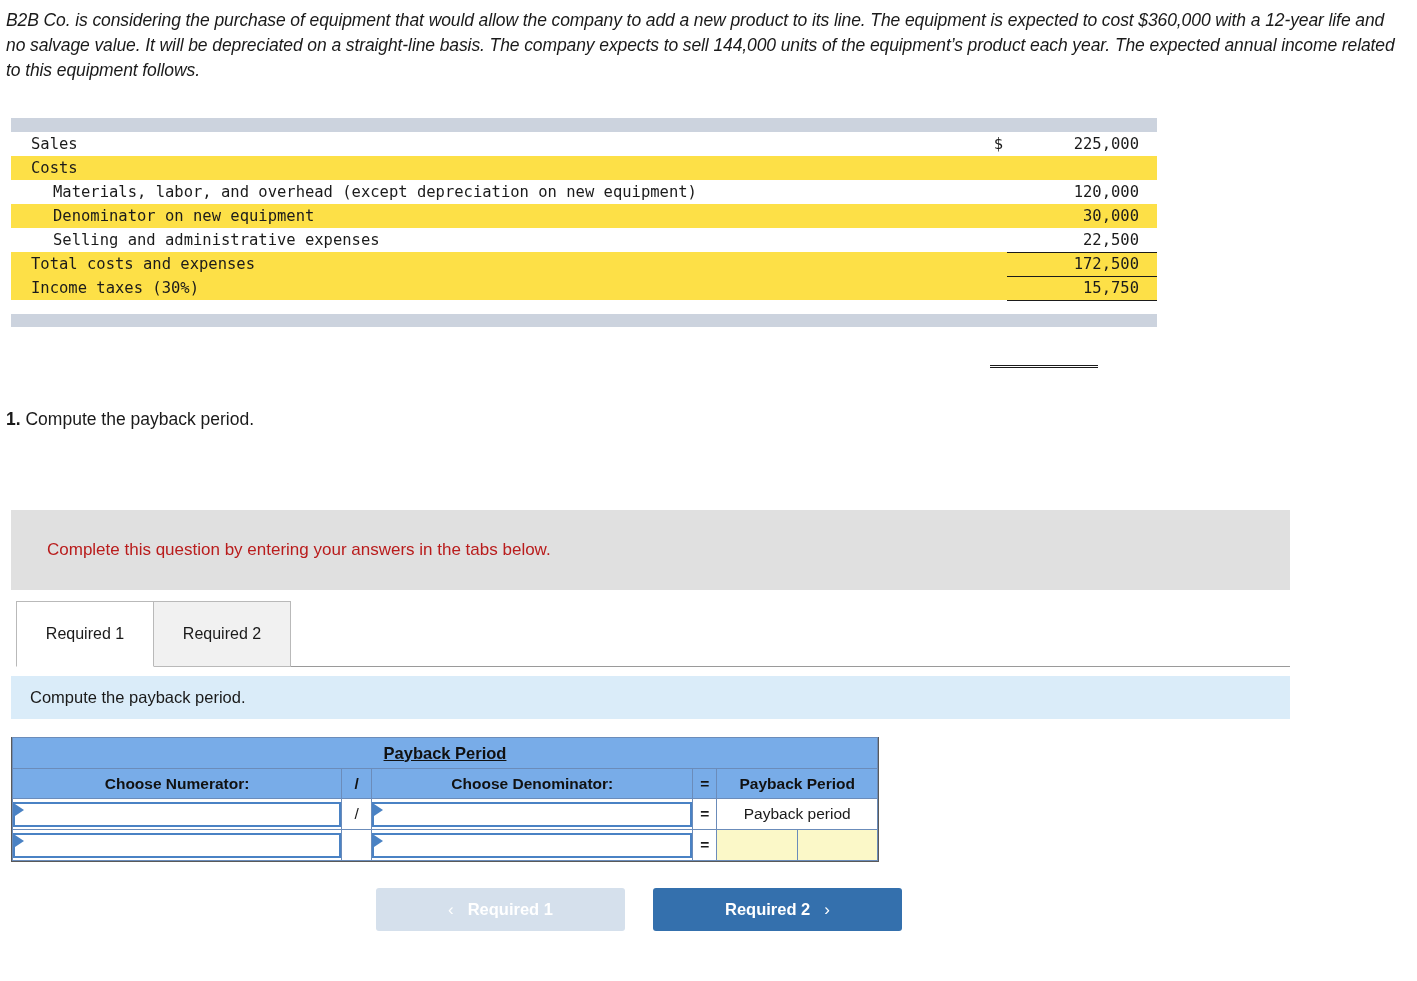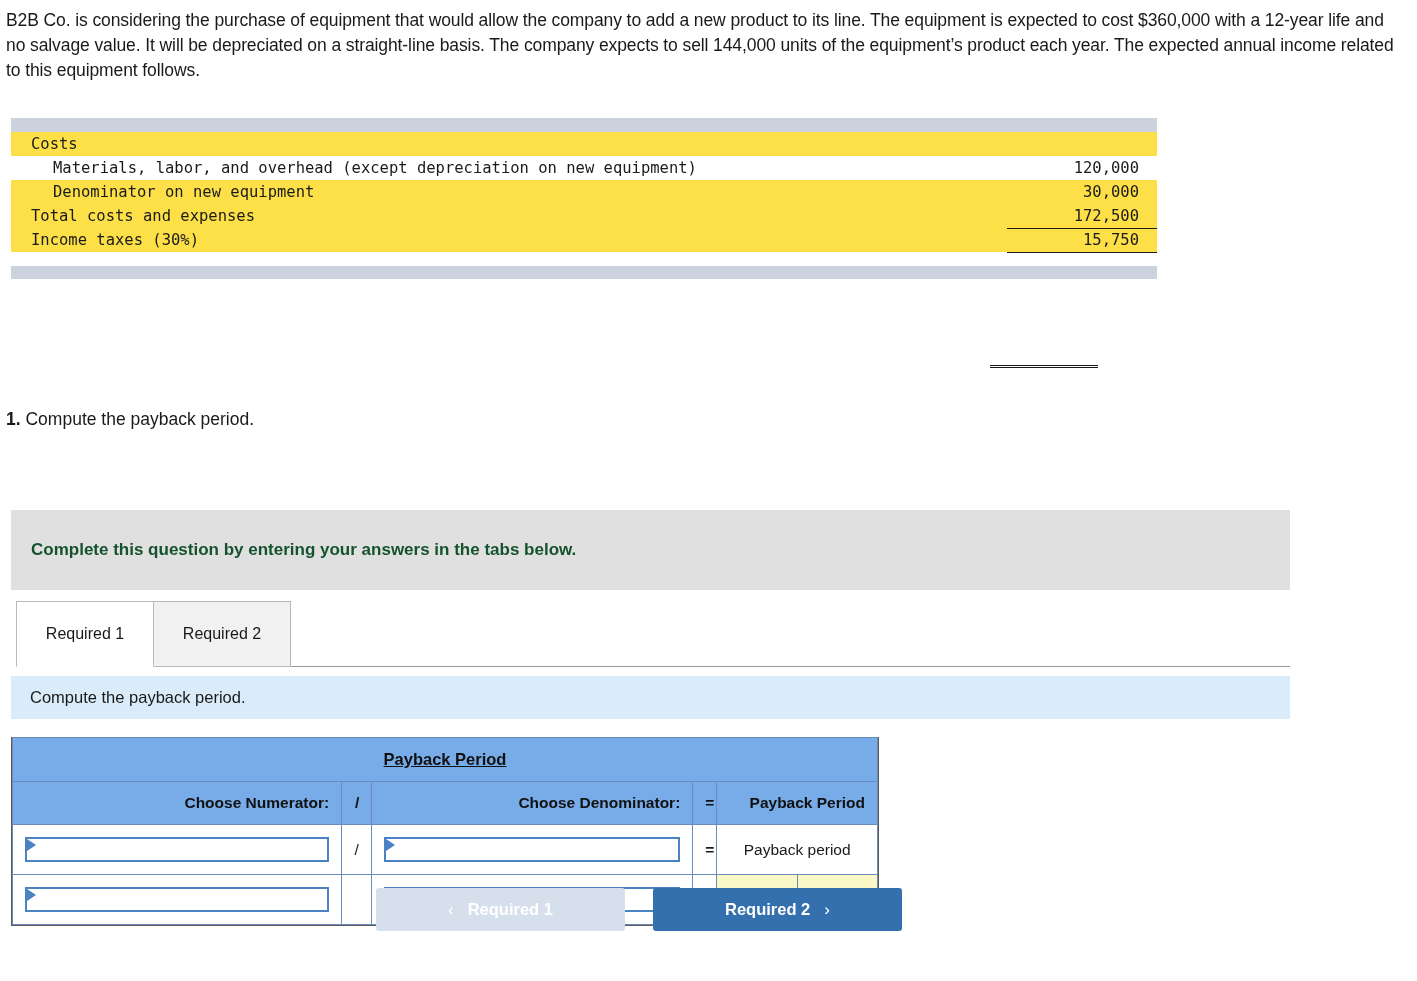--- a/index.html
+++ b/index.html
@@ -14,20 +14,21 @@
   .page { position: relative; width: 1417px; height: 981px; }
 
   
   .intro {
     position: absolute;
     left: 6px; top: 8px; width: 1400px;
     font-size: 17.5px;
     line-height: 25px;
     color: #1a1a1a;
     letter-spacing: -0.1px;
+    font-style: italic;
   }
 
   
   .fin-wrap {
     position: absolute;
     left: 11px; top: 118px;
     width: 1146px;
   }
   .fin-bar {
     height: 14px;
@@ -81,23 +82,23 @@
   .banner {
     position: absolute;
     left: 11px; top: 510px;
     width: 1279px; height: 80px;
     background: #e0e0e0;
     display: flex;
     align-items: center;
   }
   .banner-text {
     font-size: 17px;
-    font-weight: bold;
-    color: #14532d;
-    padding-left: 20px;
+    font-weight: normal;
+    color: #b91c1c;
+    padding-left: 36px;
   }
 
   
   .tabs {
     position: absolute;
     left: 16px; top: 601px;
     display: flex;
     align-items: flex-end;
     z-index: 3;
   }
@@ -154,36 +155,36 @@
     border-top: none;
     background: #ffffff;
   }
   .pb-table {
     border-collapse: collapse;
     width: 100%;
     table-layout: fixed;
   }
   .pb-table td {
     border: 1px solid #6b8cba;
-    padding: 12px;
+    padding: 0;
     vertical-align: middle;
   }
   .pb-title {
     background: #78ace8;
     height: 31px;
     text-align: center;
     font-size: 16.5px;
     font-weight: bold;
     color: #111111;
   }
   .pb-title span { text-decoration: underline; }
   .pb-head {
     background: #78ace8;
     height: 30px;
-    text-align: right;
+    text-align: center;
     font-size: 15.5px;
     font-weight: bold;
     color: #111111;
   }
   .col-num   { width: 328px; }
   .col-slash { width: 30px; }
   .col-den   { width: 320px; }
   .col-eq    { width: 24px; }
   .col-ans   { width: 160px; }
 
@@ -254,34 +255,44 @@
 <body>
 
 <div class="page">
 
   <div class="intro">B2B Co. is considering the purchase of equipment that would allow the company to add a new product to its line. The equipment is expected to cost $360,000 with a 12-year life and no salvage value. It will be depreciated on a straight-line basis. The company expects to sell 144,000 units of the equipment’s product each year. The expected annual income related to this equipment follows.</div>
 
   <div class="fin-wrap">
     <div class="fin-bar"></div>
     <table class="fin-table">
       <tbody>
+        <tr>
+          <td class="label">Sales</td>
+          <td class="cur">$</td>
+          <td class="amt">225,000</td>
+        </tr>
         <tr class="shade">
           <td class="label">Costs</td>
           <td class="cur"></td>
           <td class="amt"></td>
         </tr>
         <tr>
           <td class="label ind1">Materials, labor, and overhead (except depreciation on new equipment)</td>
           <td class="cur"></td>
           <td class="amt">120,000</td>
         </tr>
         <tr class="shade">
           <td class="label ind1">Denominator on new equipment</td>
           <td class="cur"></td>
           <td class="amt">30,000</td>
+        </tr>
+        <tr>
+          <td class="label ind1">Selling and administrative expenses</td>
+          <td class="cur"></td>
+          <td class="amt ub">22,500</td>
         </tr>
         <tr class="shade">
           <td class="label">Total costs and expenses</td>
           <td class="cur"></td>
           <td class="amt ub">172,500</td>
         </tr>
         <tr class="shade">
           <td class="label">Income taxes (30%)</td>
           <td class="cur"></td>
           <td class="amt ub">15,750</td>

